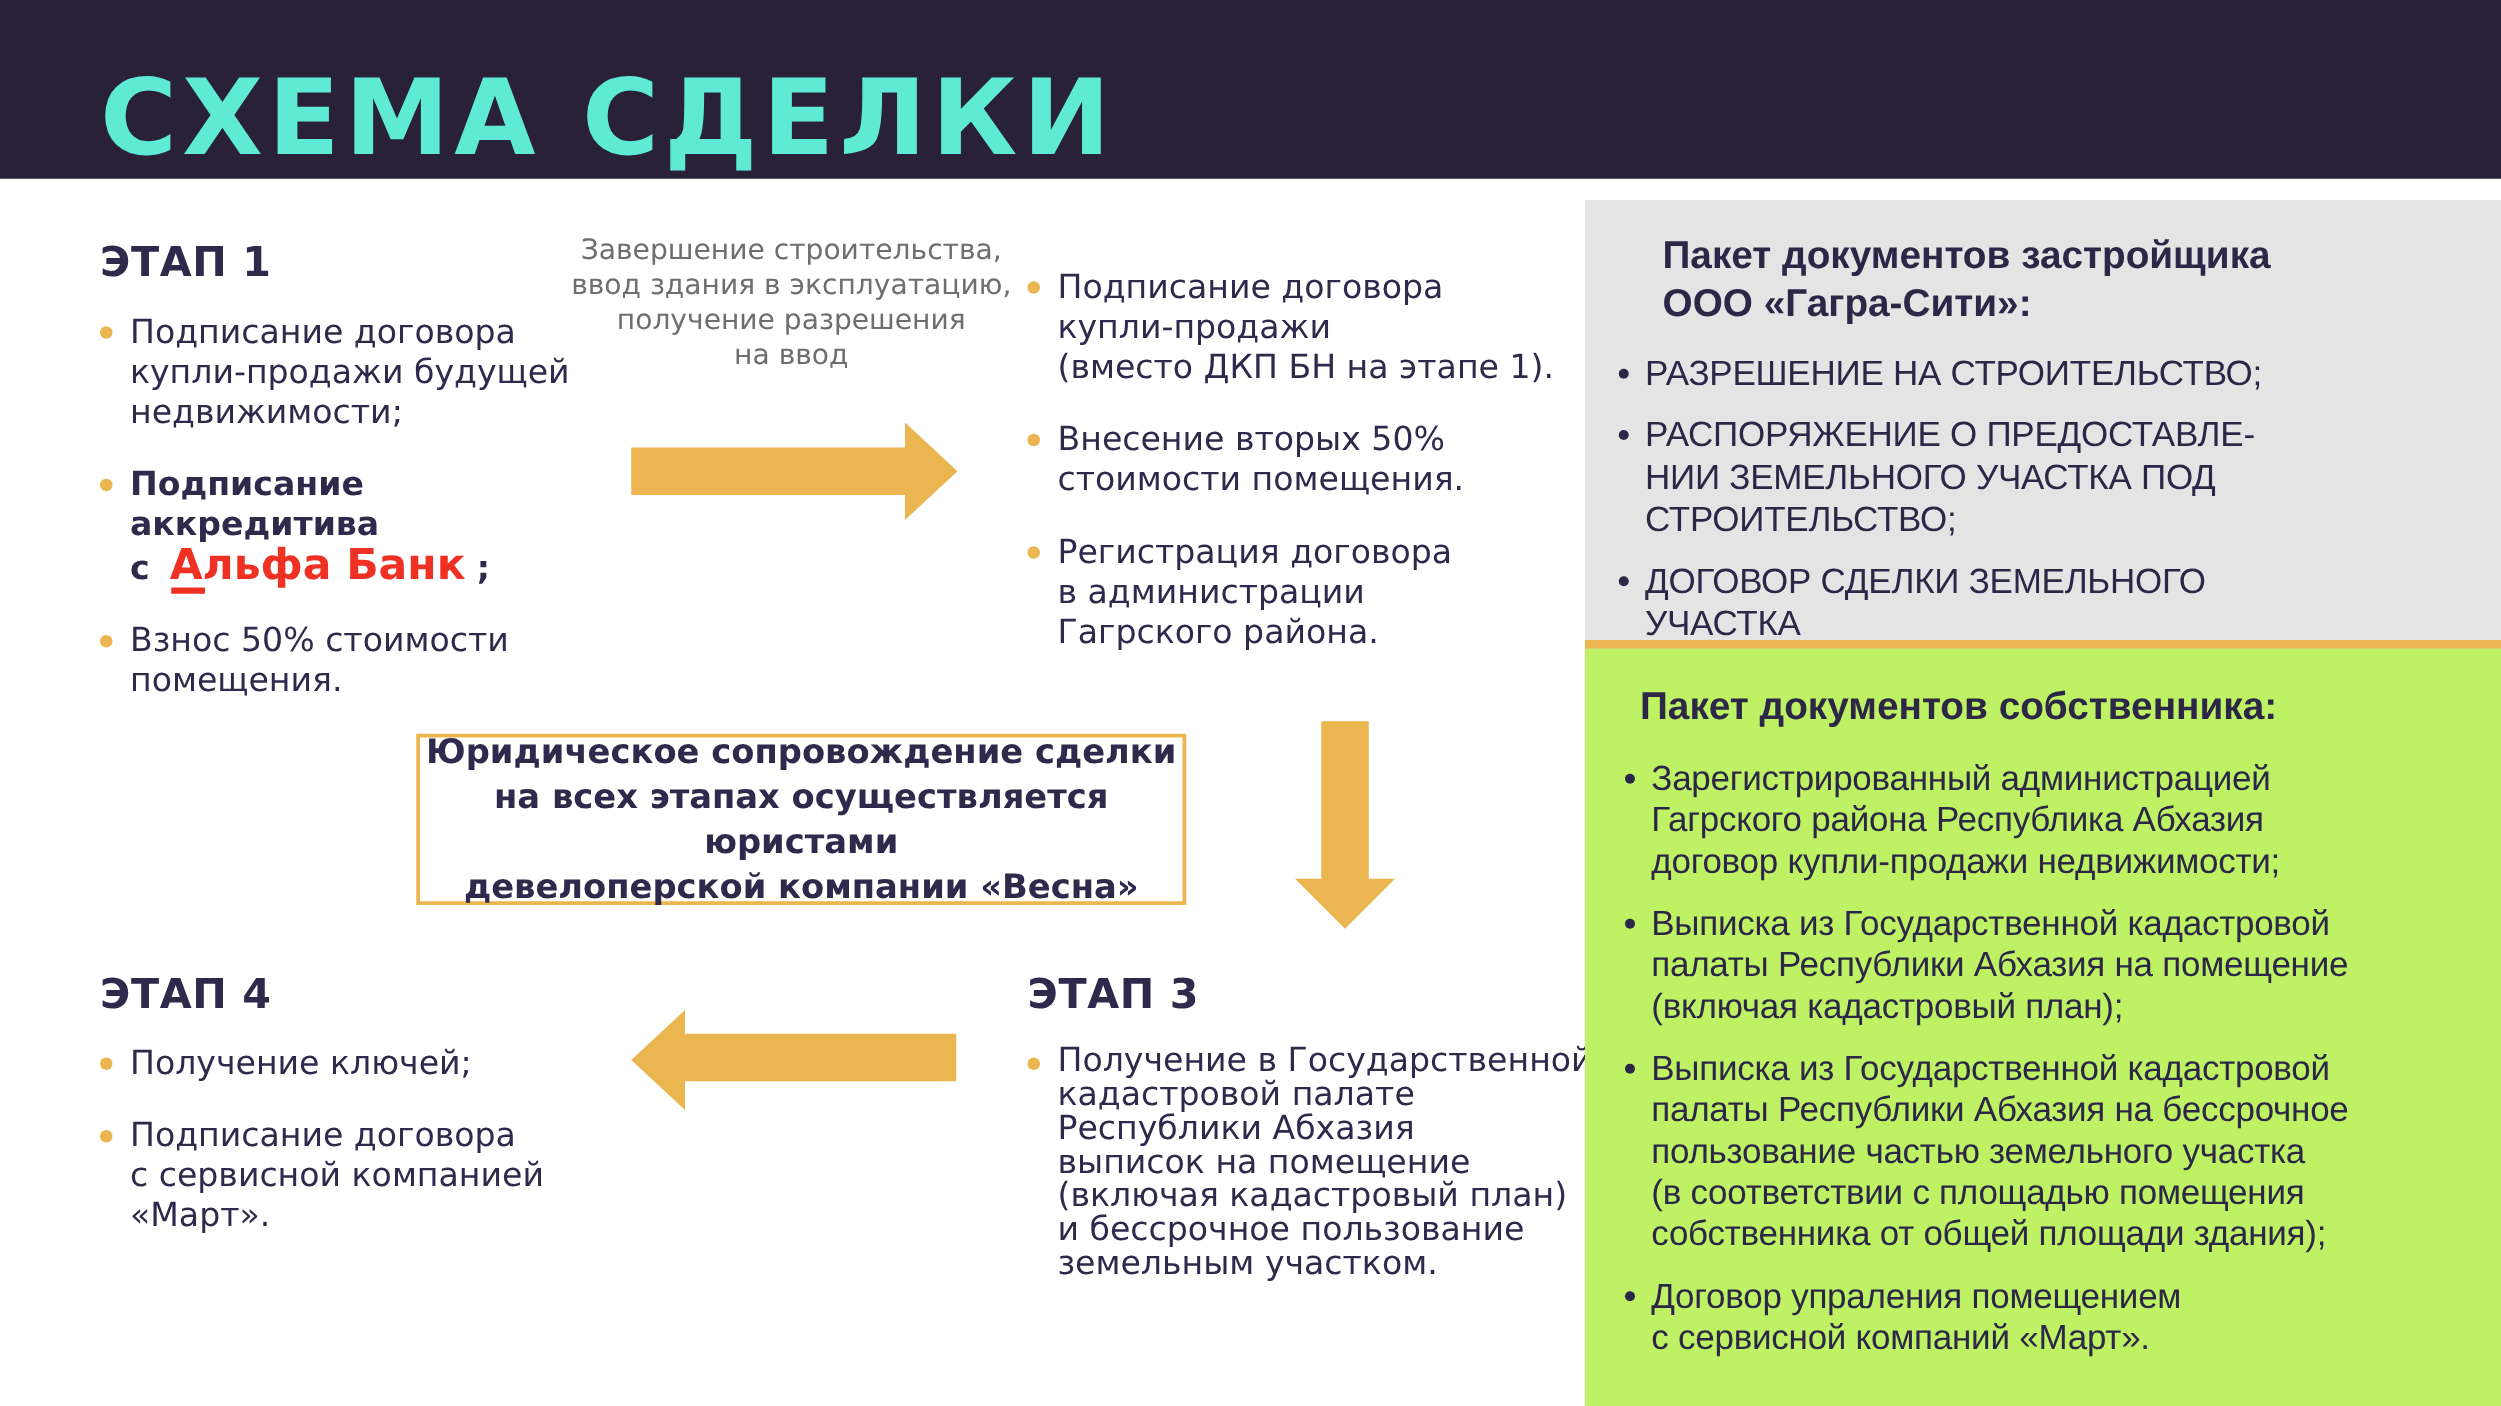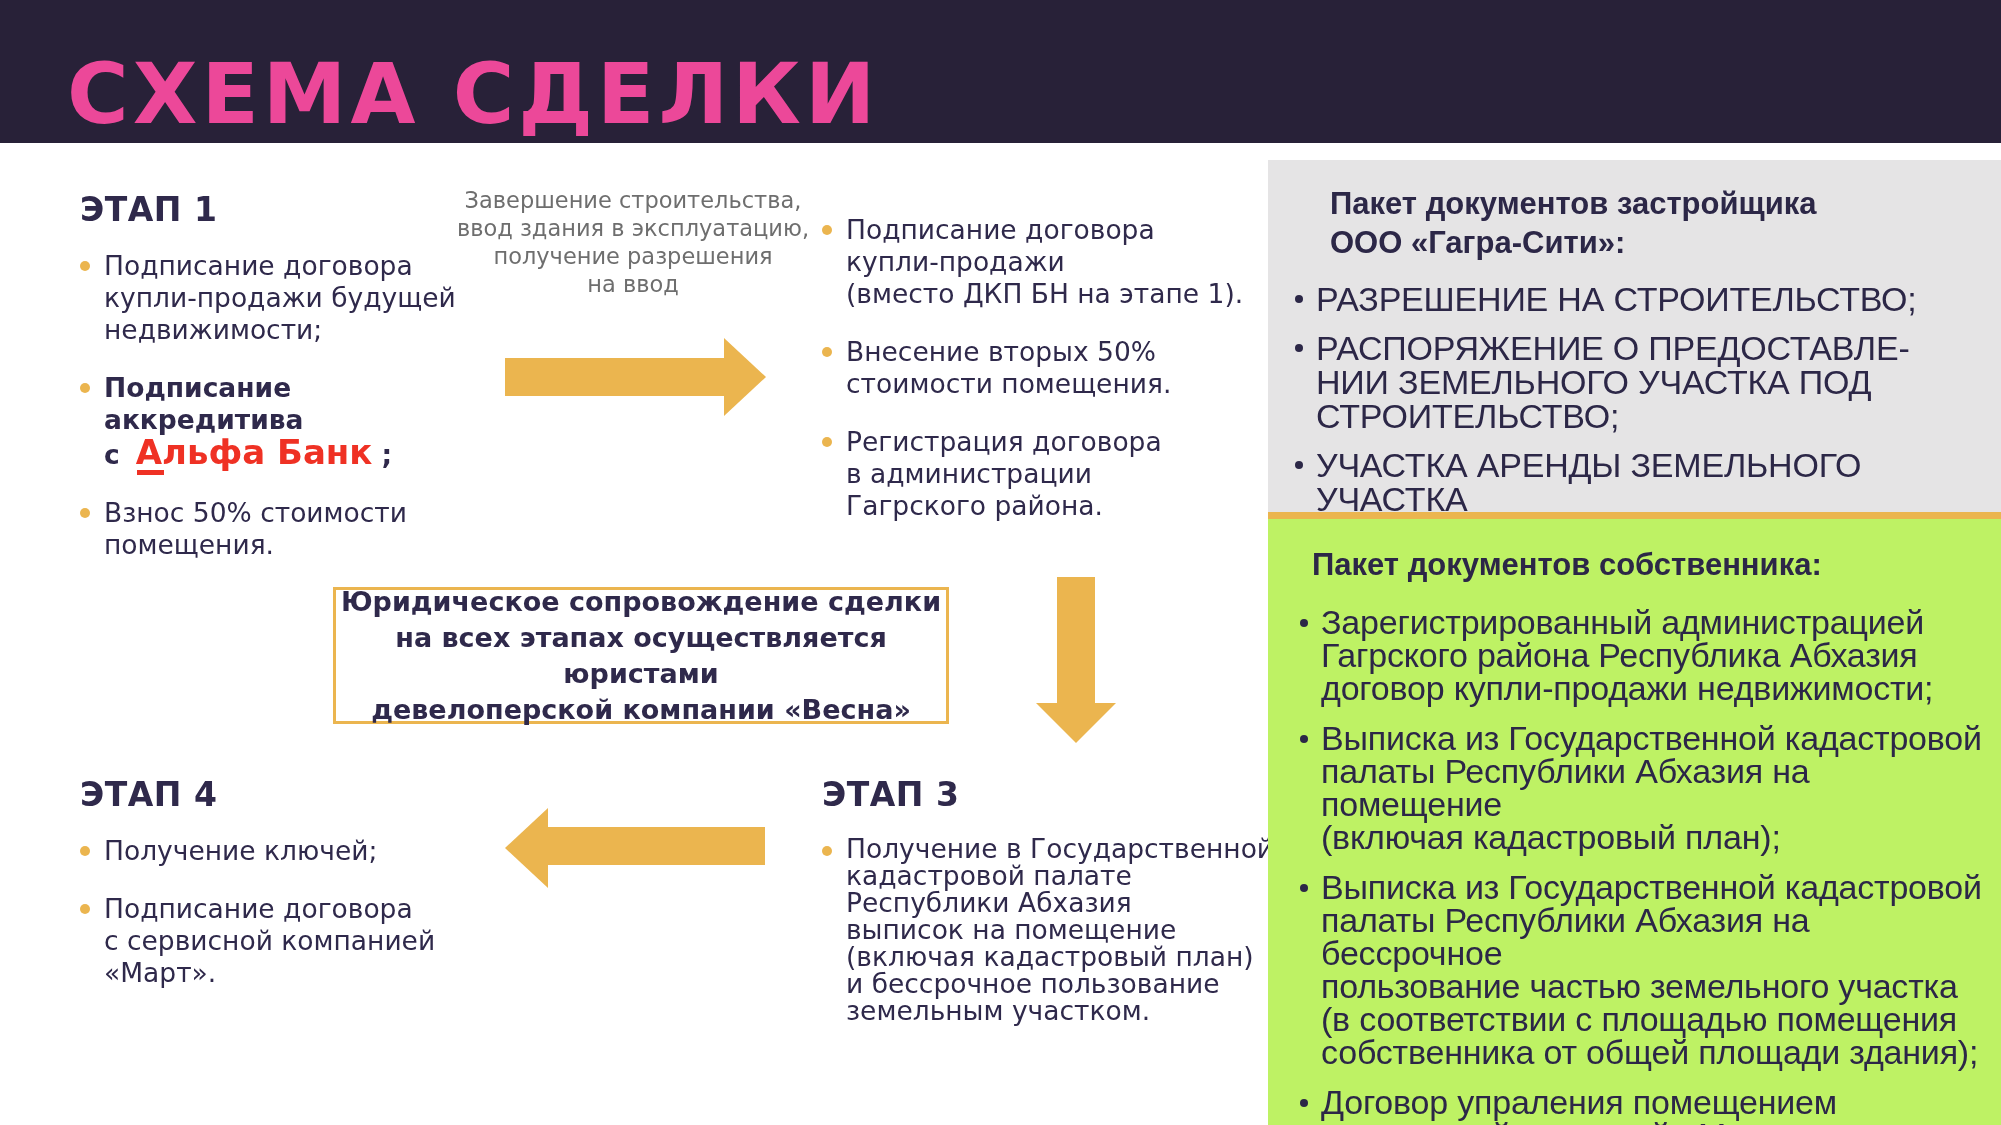--- a/index.html
+++ b/index.html
@@ -3,21 +3,21 @@
 <meta charset="utf-8">
 <style>
   html,body{margin:0;padding:0;background:#ffffff;}
   #slide{
     position:relative;width:2001px;height:1125px;overflow:hidden;background:#ffffff;
     font-family:"DejaVu Sans",sans-serif;color:#2f294b;
   }
   
   .hdr{position:absolute;left:0;top:0;width:2001px;height:143px;background:#282138;}
   .hdr-title{
-    position:absolute;left:67px;top:52px;color:#ec4899;font-size:84px;font-weight:bold;
+    position:absolute;left:80px;top:52px;color:#5eead4;font-size:84px;font-weight:bold;
     letter-spacing:4px;line-height:1;white-space:nowrap;
   }
   
   .stage{position:absolute;}
   .stage-h{font-size:33px;font-weight:bold;color:#2f294b;letter-spacing:.5px;line-height:36px;}
   .stage ul{list-style:none;margin:22px 0 0 0;padding:0;}
   .stage li{
     position:relative;padding-left:24px;margin:0 0 26px 0;
     font-size:26.5px;line-height:32px;white-space:pre-line;
   }
@@ -61,21 +61,21 @@
   #panel-top{top:160px;height:369px;background:#e5e4e5;}
   #panel-bottom{top:519px;height:606px;background:#bef264;}
   .panel-heading{font-weight:bold;font-size:31px;line-height:39px;color:#2c2747;white-space:pre-line;}
   #panel-top .panel-heading{margin:24px 40px 0 62px;}
   #panel-bottom .panel-heading{margin:26px 20px 0 44px;}
   .panel ul{list-style:none;padding:0;}
   #panel-top ul{margin:20px 20px 0 27px;}
   #panel-bottom ul{margin:22px 14px 0 32px;}
   .panel li{
     position:relative;padding-left:21px;margin-bottom:15px;color:#2c2747;
-    font-size:34px;line-height:34px;white-space:pre-line;letter-spacing:-0.2px;
+    font-size:28px;line-height:34px;white-space:pre-line;letter-spacing:-0.2px;
   }
   #panel-bottom li{line-height:33px;margin-bottom:17px;}
   .panel li::before{
     content:"";position:absolute;left:0;top:13px;width:8px;height:8px;border-radius:50%;background:#2c2747;
   }
   #panel-bottom li.last{margin-top:14px;}
   .divider{position:absolute;left:1268px;top:512px;width:733px;height:7px;background:#ebb54f;}
 </style>
 </head>
 <body>
@@ -155,21 +155,21 @@
   </div>
 
   <div class="panel" id="panel-top">
     <div class="panel-heading">Пакет документов застройщика
 ООО «Гагра-Сити»:</div>
     <ul>
       <li>РАЗРЕШЕНИЕ НА СТРОИТЕЛЬСТВО;</li>
       <li>РАСПОРЯЖЕНИЕ О ПРЕДОСТАВЛЕ-
 НИИ ЗЕМЕЛЬНОГО УЧАСТКА ПОД
 СТРОИТЕЛЬСТВО;</li>
-      <li>УЧАСТКА АРЕНДЫ ЗЕМЕЛЬНОГО
+      <li>ДОГОВОР СДЕЛКИ ЗЕМЕЛЬНОГО
 УЧАСТКА</li>
     </ul>
   </div>
 
   <div class="divider"></div>
 
   <div class="panel" id="panel-bottom">
     <div class="panel-heading">Пакет документов собственника:</div>
     <ul>
       <li>Зарегистрированный администрацией

